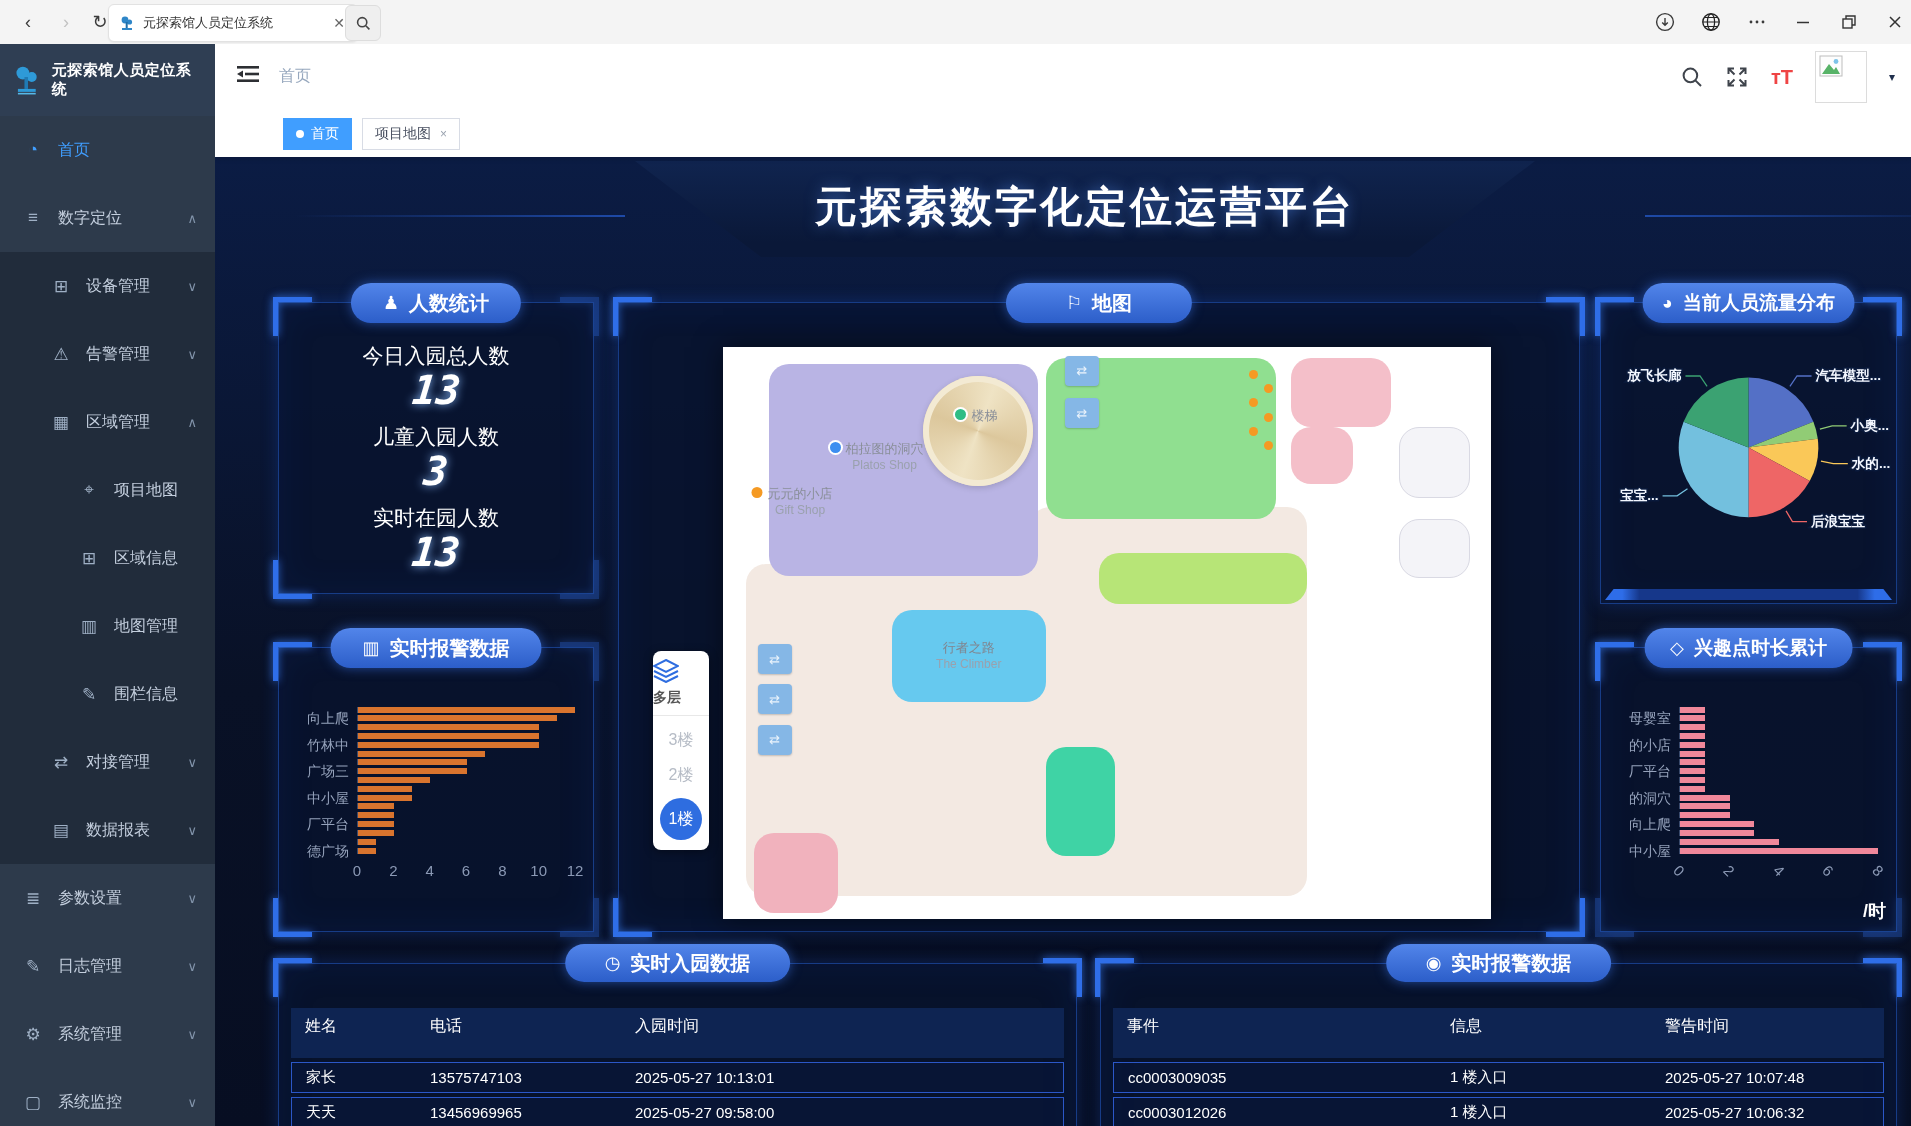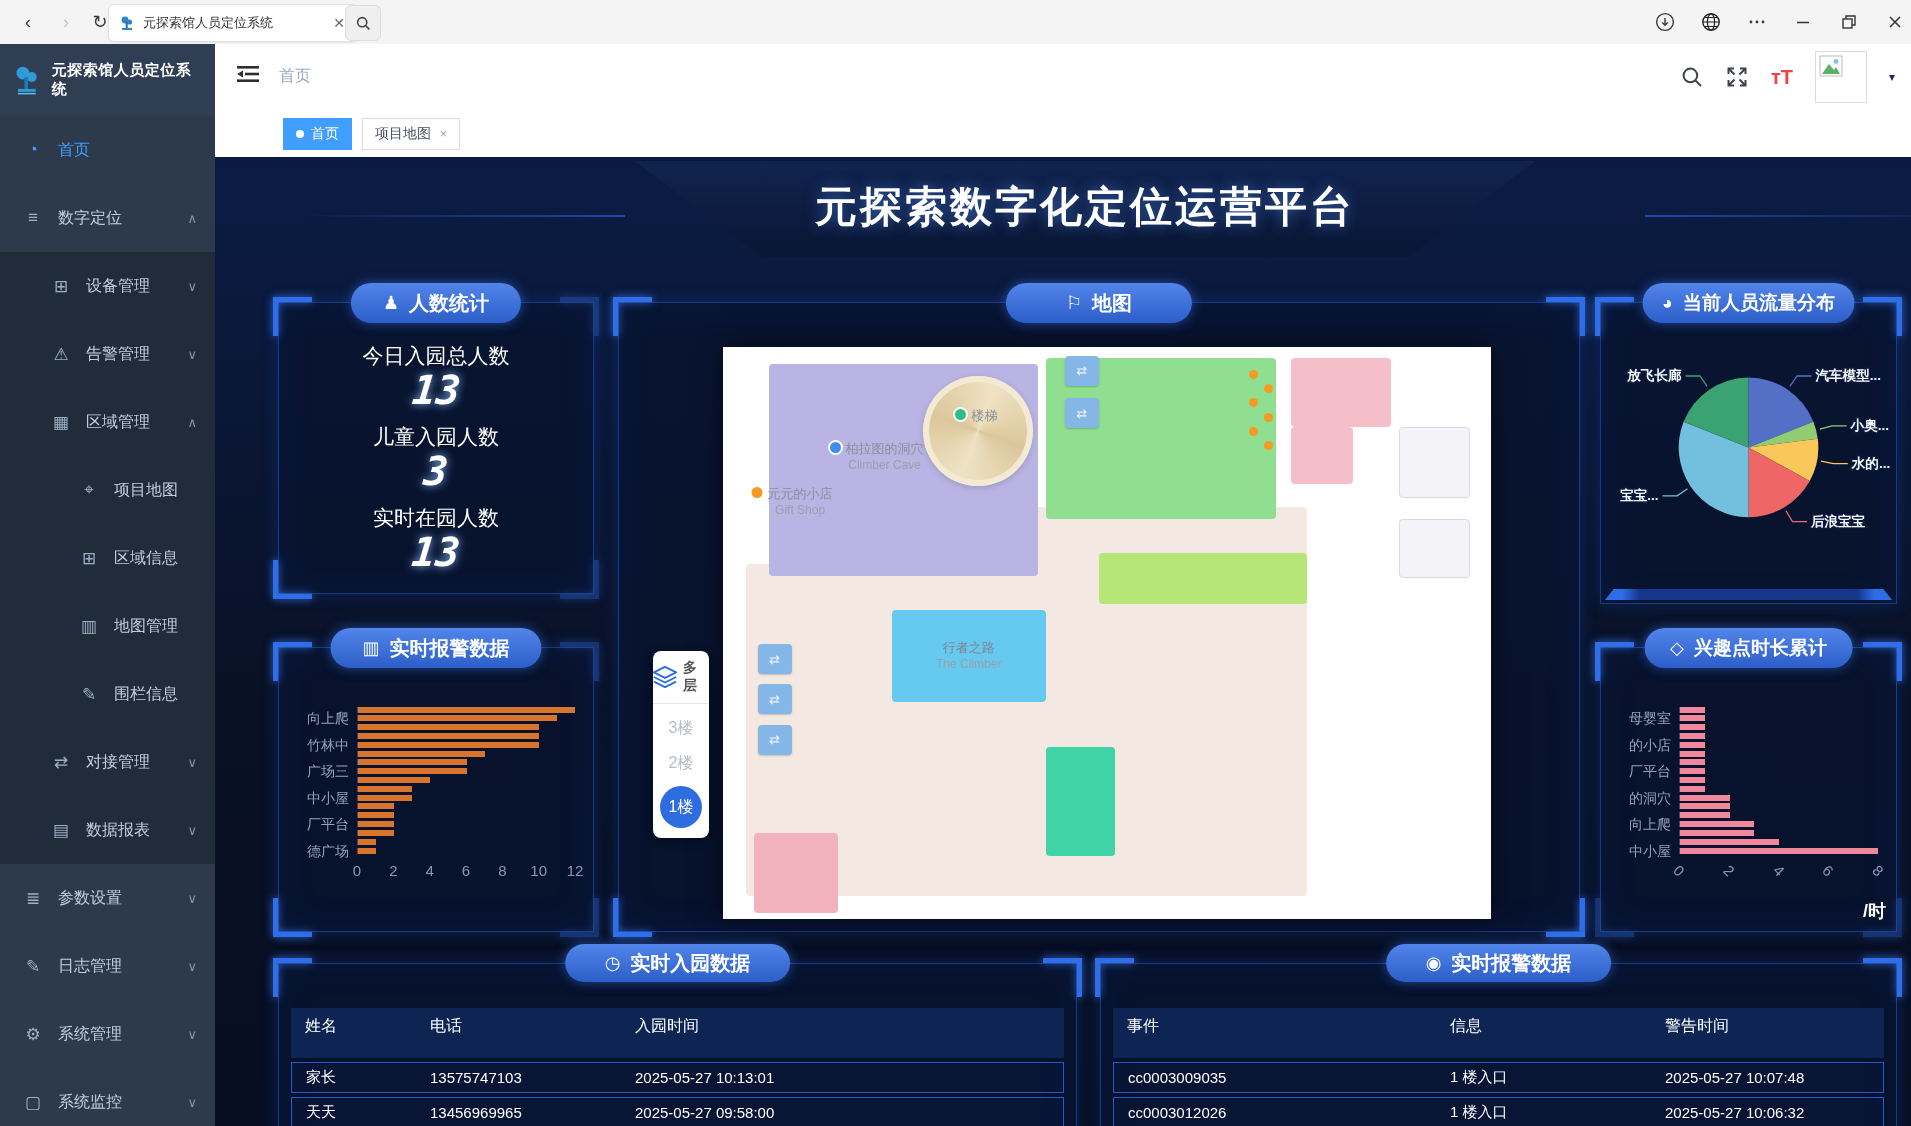--- a/index.html
+++ b/index.html
@@ -71,33 +71,33 @@
   .hbar-ticks span{position:absolute;transform:translateX(-50%);font-size:15px;color:#8b99b5;}
   .hbar-ticks span.rot{transform:translateX(-50%) rotate(45deg);}
   .hbar-unit{position:absolute;right:10px;bottom:8px;color:#fff;font-weight:700;font-size:18px;}
   
   .pie-wrap{position:absolute;inset:30px 2px 16px;}
   .pie-wrap svg{width:100%;height:100%;}
   .pie-label{fill:#f3f7ff;font-size:14px;font-weight:700;paint-order:stroke;stroke:#0a1a3c;stroke-width:3px;}
   .pie-base{position:absolute;left:4px;right:4px;bottom:3px;height:11px;background:linear-gradient(90deg,#2e6de8 0 6%,#16378a 12% 88%,#2e6de8 94% 100%);clip-path:polygon(0 100%,3% 0,97% 0,100% 100%);box-shadow:0 0 10px rgba(46,109,232,.6);}
   
   .map-canvas{position:absolute;left:104px;top:44px;width:768px;height:572px;background:#fff;box-shadow:0 0 26px rgba(0,0,0,.5);}
-  .room{position:absolute;border-radius:4px;}
+  .room{position:absolute;border-radius:20px;}
   .room .rlabel{position:absolute;inset:0;display:flex;flex-direction:column;align-items:center;justify-content:center;color:#80858f;font-size:13px;line-height:17px;text-align:center;}
   .room .ren{font-size:12px;color:#9aa1ad;}
   .tilegrid{background-image:repeating-linear-gradient(0deg,rgba(180,140,120,.12) 0 1px,transparent 1px 26px),repeating-linear-gradient(90deg,rgba(180,140,120,.12) 0 1px,transparent 1px 26px);}
   .stairs{position:absolute;border-radius:50%;background:conic-gradient(from 20deg,#efe3c4,#dcc79c,#efe3c4,#dcc79c,#efe3c4);box-shadow:inset 0 0 0 6px #f3ead3, 0 2px 6px rgba(0,0,0,.15);}
   .marker{position:absolute;transform:translate(-50%,-50%);display:flex;align-items:flex-start;gap:5px;z-index:2;}
   .mdot{width:11px;height:11px;border-radius:50%;margin-top:2px;box-shadow:0 0 0 2px #fff;}
   .mname{color:#8a8f99;font-size:13px;white-space:nowrap;}
   .men{color:#9aa1ad;font-size:12px;text-align:center;}
   .gate{position:absolute;width:34px;height:30px;background:#85b7e6;border-radius:4px;color:#eaf3fb;display:flex;align-items:center;justify-content:center;font-size:13px;box-shadow:0 1px 2px rgba(0,0,0,.2);}
   .pdot{position:absolute;width:9px;height:9px;border-radius:50%;background:#f59a23;}
   .floorbox{position:absolute;left:34px;top:348px;width:56px;background:#fff;border-radius:8px;box-shadow:0 2px 10px rgba(0,0,0,.4);padding:8px 0 10px;display:flex;flex-direction:column;align-items:center;z-index:3;}
-  .fmulti{display:flex;flex-direction:row;align-items:center;gap:6px;padding-bottom:8px;border-bottom:1px solid #e8e8e8;width:100%;cursor:pointer;}
+  .fmulti{display:flex;flex-direction:column;gap:6px;padding-bottom:8px;border-bottom:1px solid #e8e8e8;width:100%;cursor:pointer;}
   .fmulti .flab{font-size:14px;color:#555;font-weight:700;}
   .flooritem{margin-top:14px;font-size:16px;color:#b6bcc6;cursor:pointer;}
   .flooritem.cur{width:42px;height:42px;border-radius:50%;background:#2e6de0;color:#fff;display:flex;align-items:center;justify-content:center;font-size:16px;margin-top:12px;}
   
   .dtable{border-collapse:separate;border-spacing:0 4px;width:calc(100% - 24px);margin:40px 12px 0;table-layout:fixed;}
   .dtable th{background:#0e2452;color:#fff;font-size:16px;font-weight:500;text-align:left;padding:8px 0 21px 14px;}
   .dtable td{color:#fff;font-size:15px;padding:5px 0 5px 14px;border-top:1px solid #2b57c8;border-bottom:1px solid #2b57c8;background:rgba(10,24,62,.55);}
   .dtable td:first-child{border-left:1px solid #2b57c8;}
   .dtable td:last-child{border-right:1px solid #2b57c8;}
   svg{display:block;}
@@ -488,21 +488,21 @@
           </div>
           <div class="room" style="left: 42%; top: 70%; width: 9%; height: 19%; background: rgb(63, 211, 165);"></div>
           <div class="room" style="left: 4%; top: 85%; width: 11%; height: 14%; background: rgb(241, 178, 189);"></div>
           <div class="room" style="left: 88%; top: 14%; width: 9%; height: 12%; background: rgb(244, 244, 248); border: 1px solid rgb(217, 217, 227);"></div>
           <div class="room" style="left: 88%; top: 30%; width: 9%; height: 10%; background: rgb(244, 244, 248); border: 1px solid rgb(217, 217, 227);"></div>
           <div class="stairs" style="left: 26%; top: 5%; width: 110px; height: 110px;"></div>
           <div class="marker" style="left: 20%; top: 19%;">
             <span class="mdot" style="background: rgb(61, 142, 240);"></span>
             <span>
               <div class="mname">柏拉图的洞穴</div>
-              <div class="men">Climber Cave</div>
+              <div class="men">Platos Shop</div>
             </span>
           </div>
           <div class="marker" style="left: 33%; top: 12%;">
             <span class="mdot" style="background: rgb(46, 189, 133);"></span>
             <span>
               <div class="mname">楼梯</div>
             </span>
           </div>
           <div class="marker" style="left: 9%; top: 27%;">
             <span class="mdot" style="background: rgb(245, 154, 35);"></span>

